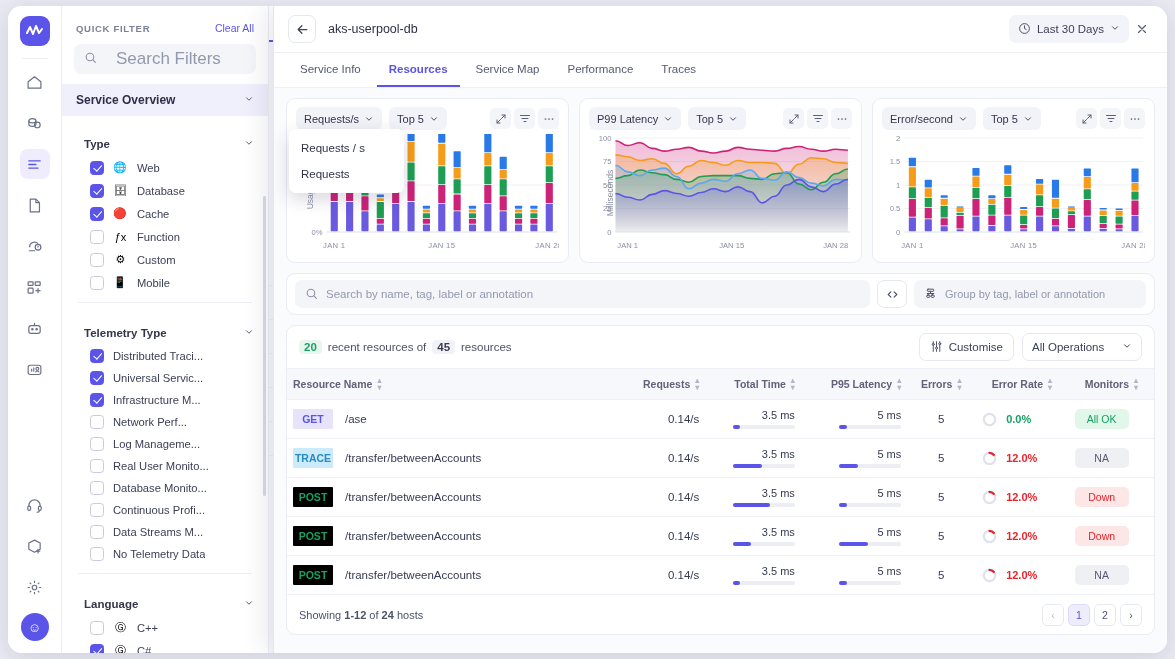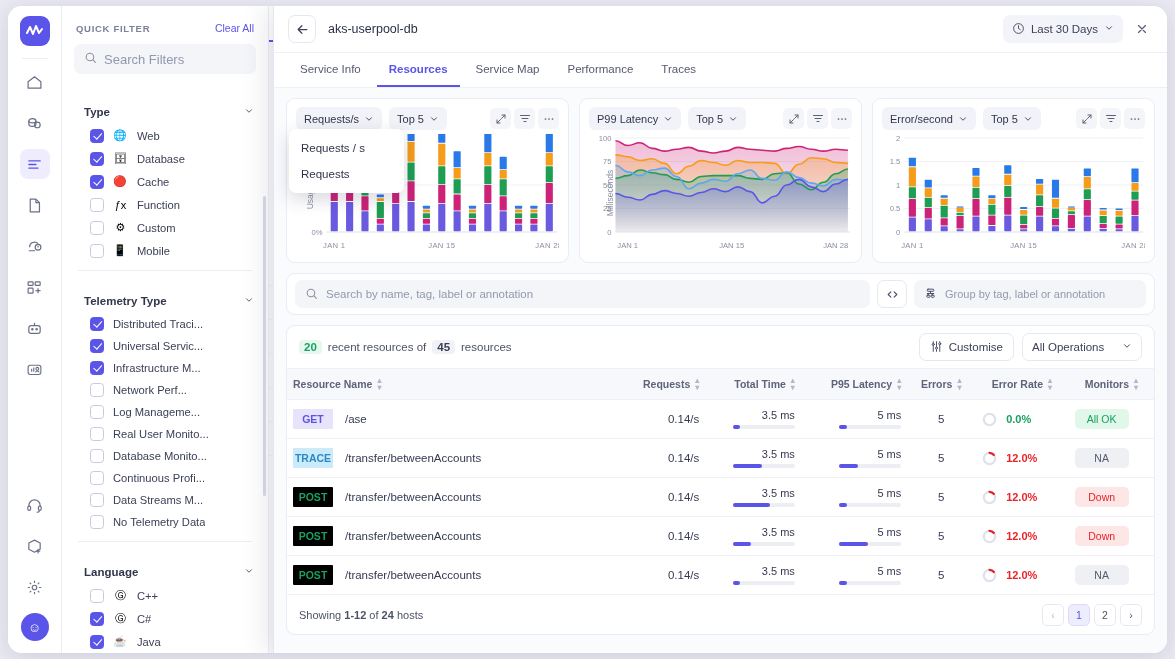--- a/index.html
+++ b/index.html
@@ -61,21 +61,21 @@
     display: flex; justify-content: space-between; align-items: center;
     padding: 16px 14px 8px;
   }
   .qf-title { font-size: 9.5px; letter-spacing: .7px; color: #7b8196; font-weight: 700; }
   .qf-clear { font-size: 10.5px; color: #5b54e8; cursor: pointer; }
   .qf-search {
     margin: 2px 12px 10px; height: 30px;
     background: #f4f5f9; border-radius: 7px;
     display: flex; align-items: center; gap: 7px; padding: 0 10px;
   }
-  .qf-search span.ph { font-size: 13px; color: #9298ad; }
+  .qf-search span.ph { font-size: 17px; color: #9298ad; margin-left: 12px; }
   .sec-hdr {
     display: flex; align-items: center; justify-content: space-between;
     padding: 9px 14px; font-size: 12px; font-weight: 700; color: #32364a;
     cursor: pointer;
   }
   .sec-hdr.hl { background: #f0effc; color: #2d3048; }
   .sub-hdr {
     display: flex; align-items: center; justify-content: space-between;
     padding: 22px 14px 6px 22px; font-size: 11.5px; font-weight: 700; color: #32364a;
     cursor: pointer;
@@ -142,21 +142,21 @@
     padding: 0 12px 0 14px;
     border-bottom: 1px solid #eef0f5;
   }
   .back-btn {
     width: 28px; height: 28px; border-radius: 7px;
     border: 1px solid #e6e8f0; background: #fff;
     display: flex; align-items: center; justify-content: center;
     color: #40445a; cursor: pointer;
   }
   .mtitle { font-size: 12.5px; color: #2c3046; }
-  .mhead-right { margin-left: auto; display: flex; align-items: center; gap: 6px; justify-content: center; }
+  .mhead-right { margin-left: auto; display: flex; align-items: center; gap: 0; justify-content: center; }
   .timepill {
     height: 28px; background: #f3f4f9; border-radius: 7px;
     display: flex; align-items: center; gap: 6px; padding: 0 9px;
     font-size: 11.5px; color: #3c4158; cursor: pointer;
   }
   .close-btn {
     width: 26px; height: 26px; border-radius: 7px;
     display: flex; align-items: center; justify-content: center;
     color: #555a72; cursor: pointer; font-size: 13px;
   }
@@ -396,20 +396,28 @@
       <div class="qf-clear">Clear All</div>
     </div>
     <div class="qf-search">
       <span>
         <svg width="13" height="13" viewBox="0 0 24 24" fill="none" stroke="#8b90a5" stroke-width="2">
             <circle cx="11" cy="11" r="7"></circle>
             <path d="M16.5 16.5 21 21" stroke-linecap="round"></path>
           </svg>
       </span>
       <span class="ph">Search Filters</span>
+    </div>
+    <div class="sec-hdr hl">
+      <span>Service Overview</span>
+      <span>
+        <svg width="10" height="10" viewBox="0 0 24 24" fill="none" stroke="#5c6179" stroke-width="2.4" stroke-linecap="round">
+            <path d="M6 9l6 6 6-6"></path>
+          </svg>
+      </span>
     </div>
     <div id="filter-sections">
         <div class="sub-hdr">
           <span>Type</span>
           <span><svg width="10" height="10" viewBox="0 0 24 24" fill="none" stroke="#5c6179" stroke-width="2.4" stroke-linecap="round">
               <path d="M6 9l6 6 6-6"></path>
             </svg></span>
         </div>
         <div class="chk-row">
           <span class="chk on"></span>

